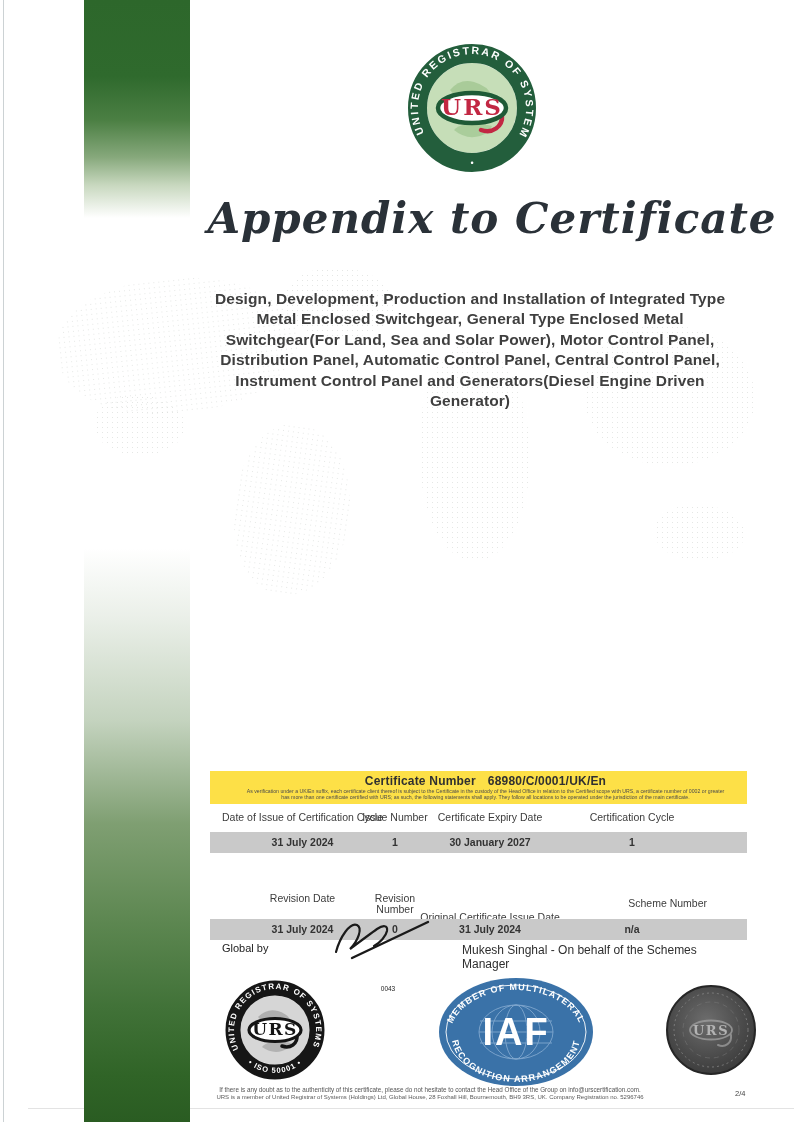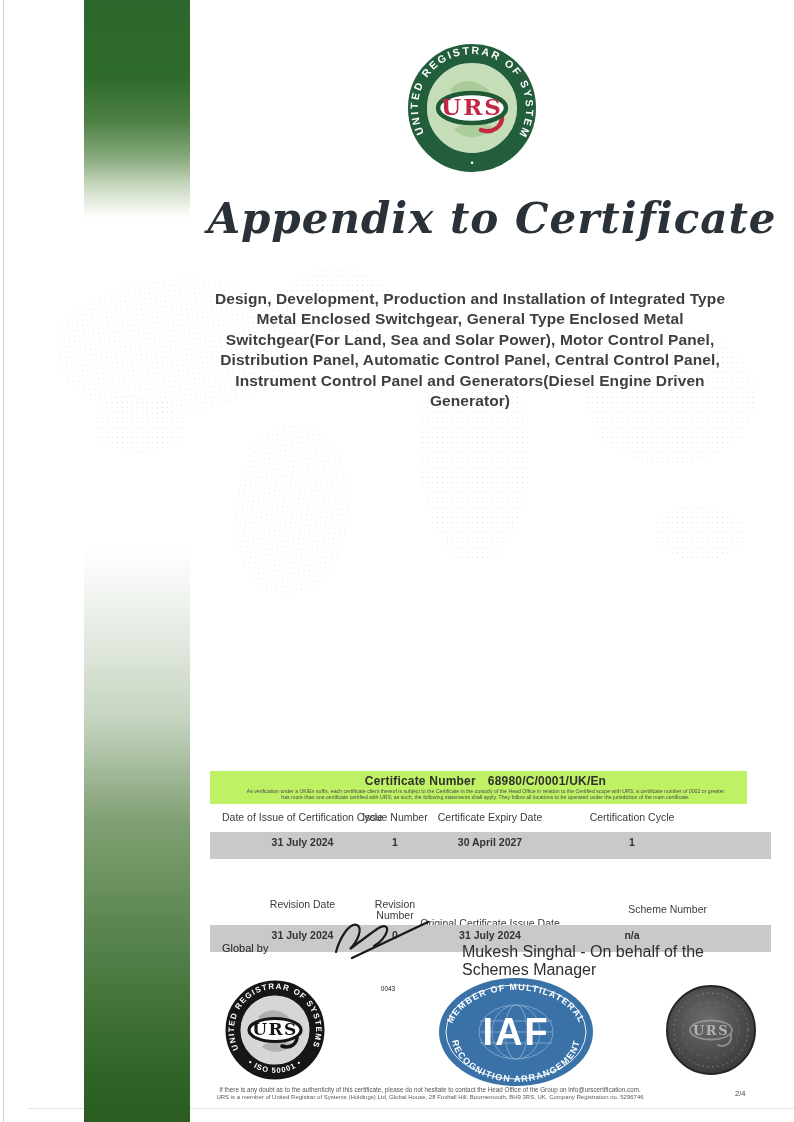--- a/index.html
+++ b/index.html
@@ -23,42 +23,42 @@
     background-size:5px 5px;}
   
   .title{position:absolute;left:132px;top:194px;width:720px;text-align:center;
     font-family:"DejaVu Serif","Liberation Serif",serif;font-style:italic;font-weight:600;
     font-size:42px;letter-spacing:1px;color:#2a3138;}
   
   .scope{position:absolute;left:105px;top:289px;width:730px;text-align:center;
     font-size:15.5px;font-weight:bold;color:#3f3f3f;line-height:20.4px;letter-spacing:.1px;}
   
   .cert-table{position:absolute;left:210px;top:771px;width:537px;}
-  .cert-bar{background:#bef264;padding:3px 3px 4px 17px;text-align:center;}
+  .cert-bar{background:#fde047;padding:3px 3px 4px 17px;text-align:center;}
   .cert-number-line{font-size:12px;font-weight:700;color:#303030;letter-spacing:.2px;}
   .cert-number-line .num{margin-left:12px;}
   .fineprint{font-size:5.2px;line-height:6.2px;color:#4c4c4c;white-space:nowrap;text-align:center;
     filter:blur(0.2px);}
   .trow{position:relative;width:537px;}
   .trow.headers1{height:28px;}
-  .trow.values{height:27px;background:#c9c9c9;margin-bottom:2px;padding-left:24px;}
+  .trow.values{height:21px;background:#c9c9c9;margin-bottom:2px;}
   .trow.headers2{height:30px;margin-top:36px;}
   .tcell{position:absolute;text-align:center;font-size:10.5px;color:#3c3c3c;}
   .headers1 .tcell,.headers2 .tcell{top:7px;font-weight:500;}
   .headers2 .tcell{top:4px;line-height:11px;}
   .values .tcell{top:4px;font-weight:600;color:#333;}
   .c1{left:0;width:185px;}
   .c2{left:145px;width:80px;}
   .c3{left:195px;width:170px;text-align:center;}
   .c4{left:347px;width:150px;}
   .table-note{margin-top:8px;text-align:center;font-size:10px;color:#3d3d3d;}
   
   .issued-label{position:absolute;left:222px;top:942px;font-size:11px;color:#222;}
   .signature{position:absolute;left:330px;top:912px;}
-  .signatory{position:absolute;left:462px;top:943px;width:280px;font-size:16px;color:#2e2e2e;}
+  .signatory{position:absolute;left:462px;top:943px;width:280px;font-size:12px;color:#2e2e2e;}
   
   .logo{position:absolute;}
   .ukas-wrap{left:352px;top:981px;width:72px;text-align:center;}
   .ukas-box{position:relative;width:66px;height:76px;border:2px solid #111;margin:0 auto;
     display:flex;flex-direction:column;align-items:center;background:#fff;}
   .ukas-ticks{position:absolute;top:7px;bottom:7px;width:3.5px;
     background:repeating-linear-gradient(to bottom,#1a1a1a 0 1px,rgba(0,0,0,0) 1px 3.5px);}
   .ukas-ticks.left{left:2px;}
   .ukas-ticks.right{right:2px;}
   .ukas-crown{margin-top:2px;height:14px;}
@@ -131,21 +131,21 @@
 
     <div class="trow headers1">
       <div class="tcell c1">Date of Issue of Certification Cycle</div>
       <div class="tcell c2">Issue Number</div>
       <div class="tcell c3">Certificate Expiry Date</div>
       <div class="tcell c4">Certification Cycle</div>
     </div>
     <div class="trow values">
       <div class="tcell c1">31 July 2024</div>
       <div class="tcell c2">1</div>
-      <div class="tcell c3">30 April 2027</div>
+      <div class="tcell c3">30 January 2027</div>
       <div class="tcell c4">1</div>
     </div>
 
     <div class="trow headers2">
       <div class="tcell c1">Revision Date</div>
       <div class="tcell c2">Revision Number</div>
       <div class="tcell c3" style="top:23px;">Original Certificate Issue Date</div>
       <div class="tcell c4" style="top:9px;text-align:right;">Scheme Number</div>
     </div>
     <div class="trow values">

